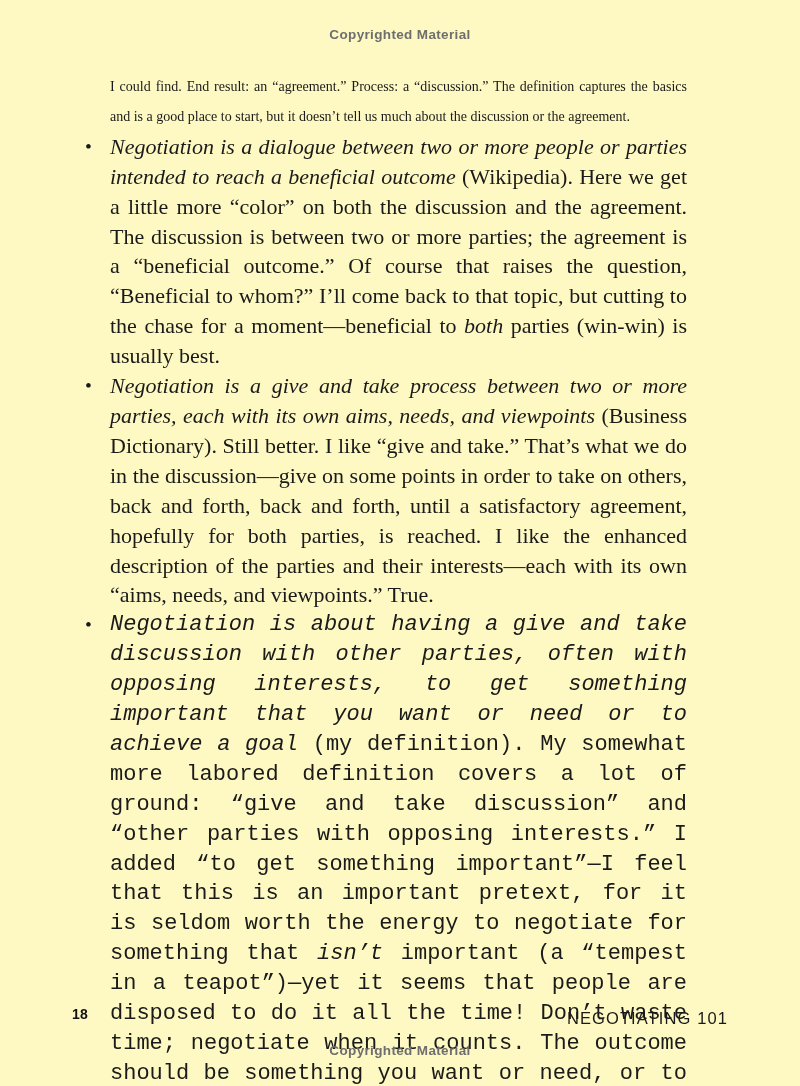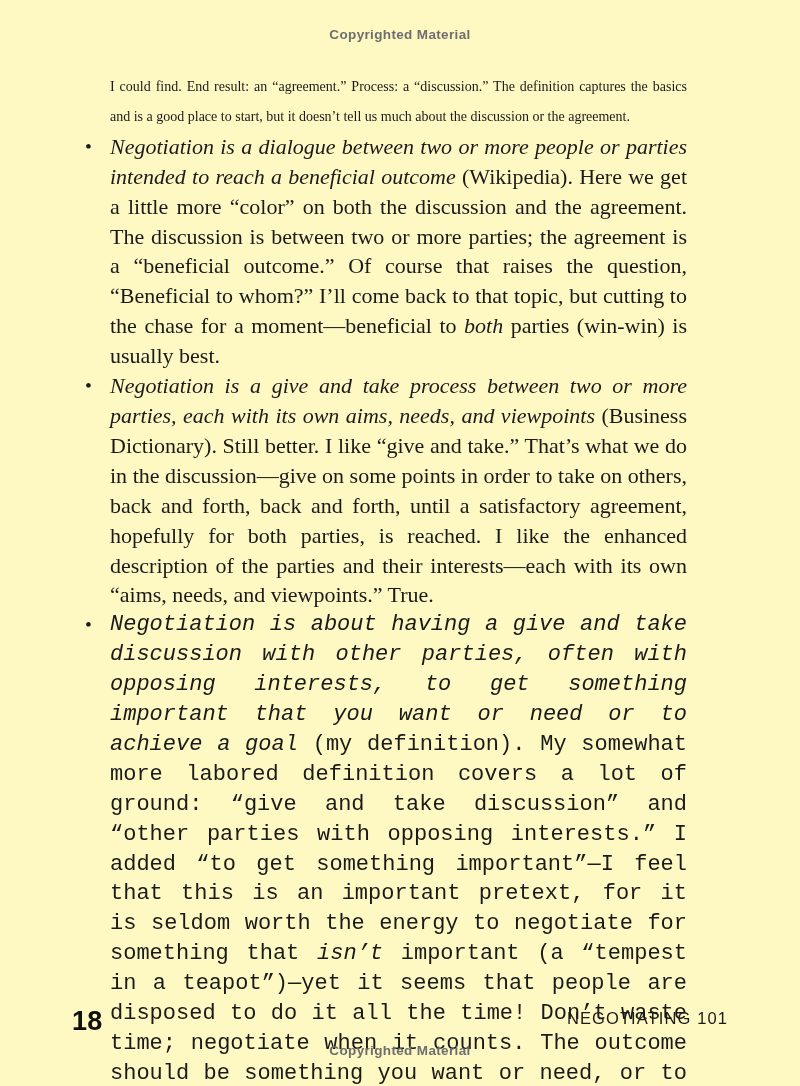--- a/index.html
+++ b/index.html
@@ -107,21 +107,21 @@
     left: 72px;
     right: 72px;
     top: 1006px;
     height: 30px;
   }
   .folio {
     position: absolute;
     left: 0;
     top: 0;
     font-family: "Liberation Sans", sans-serif;
-    font-size: 27px;
+    font-size: 14px;
     font-weight: bold;
     color: #111111;
     letter-spacing: 0.2px;
     text-align: right;
   }
   .running-head {
     position: absolute;
     right: 0;
     top: 3px;
     font-family: "Liberation Sans", sans-serif;

